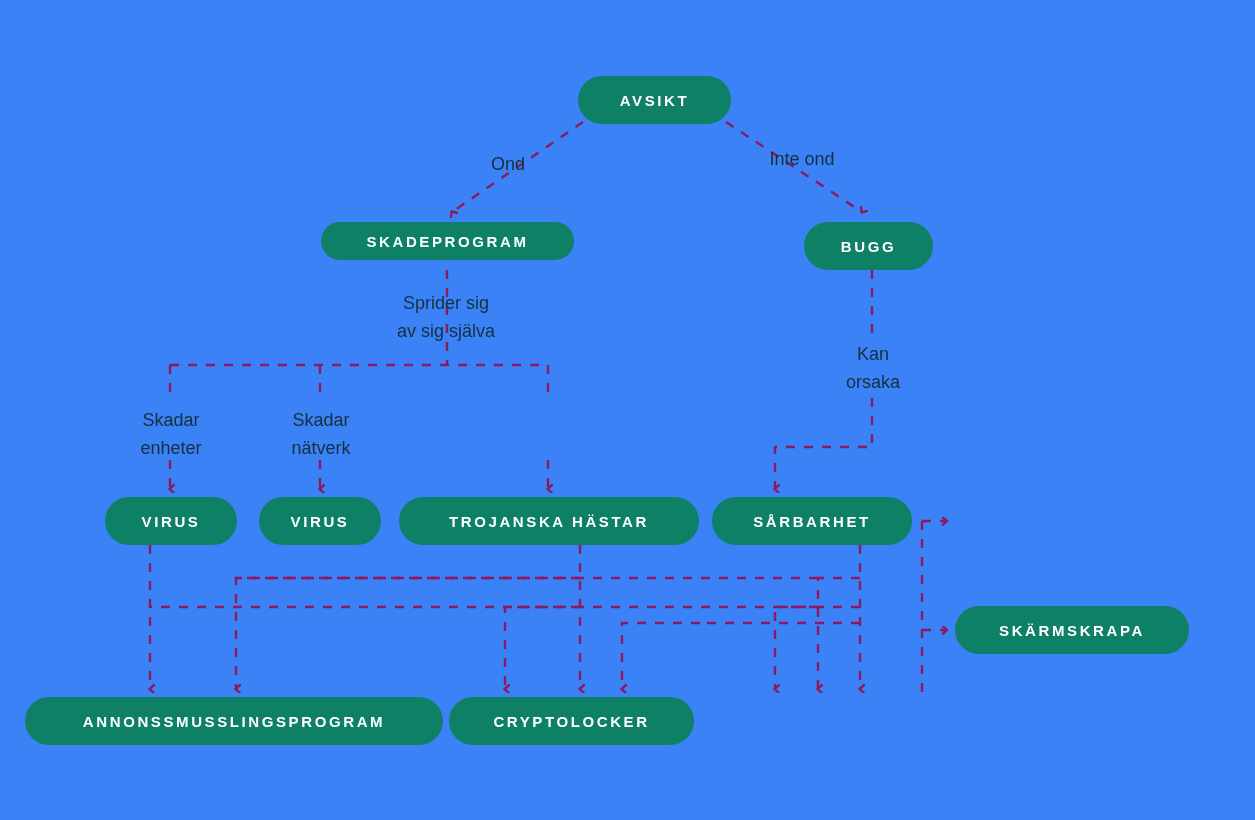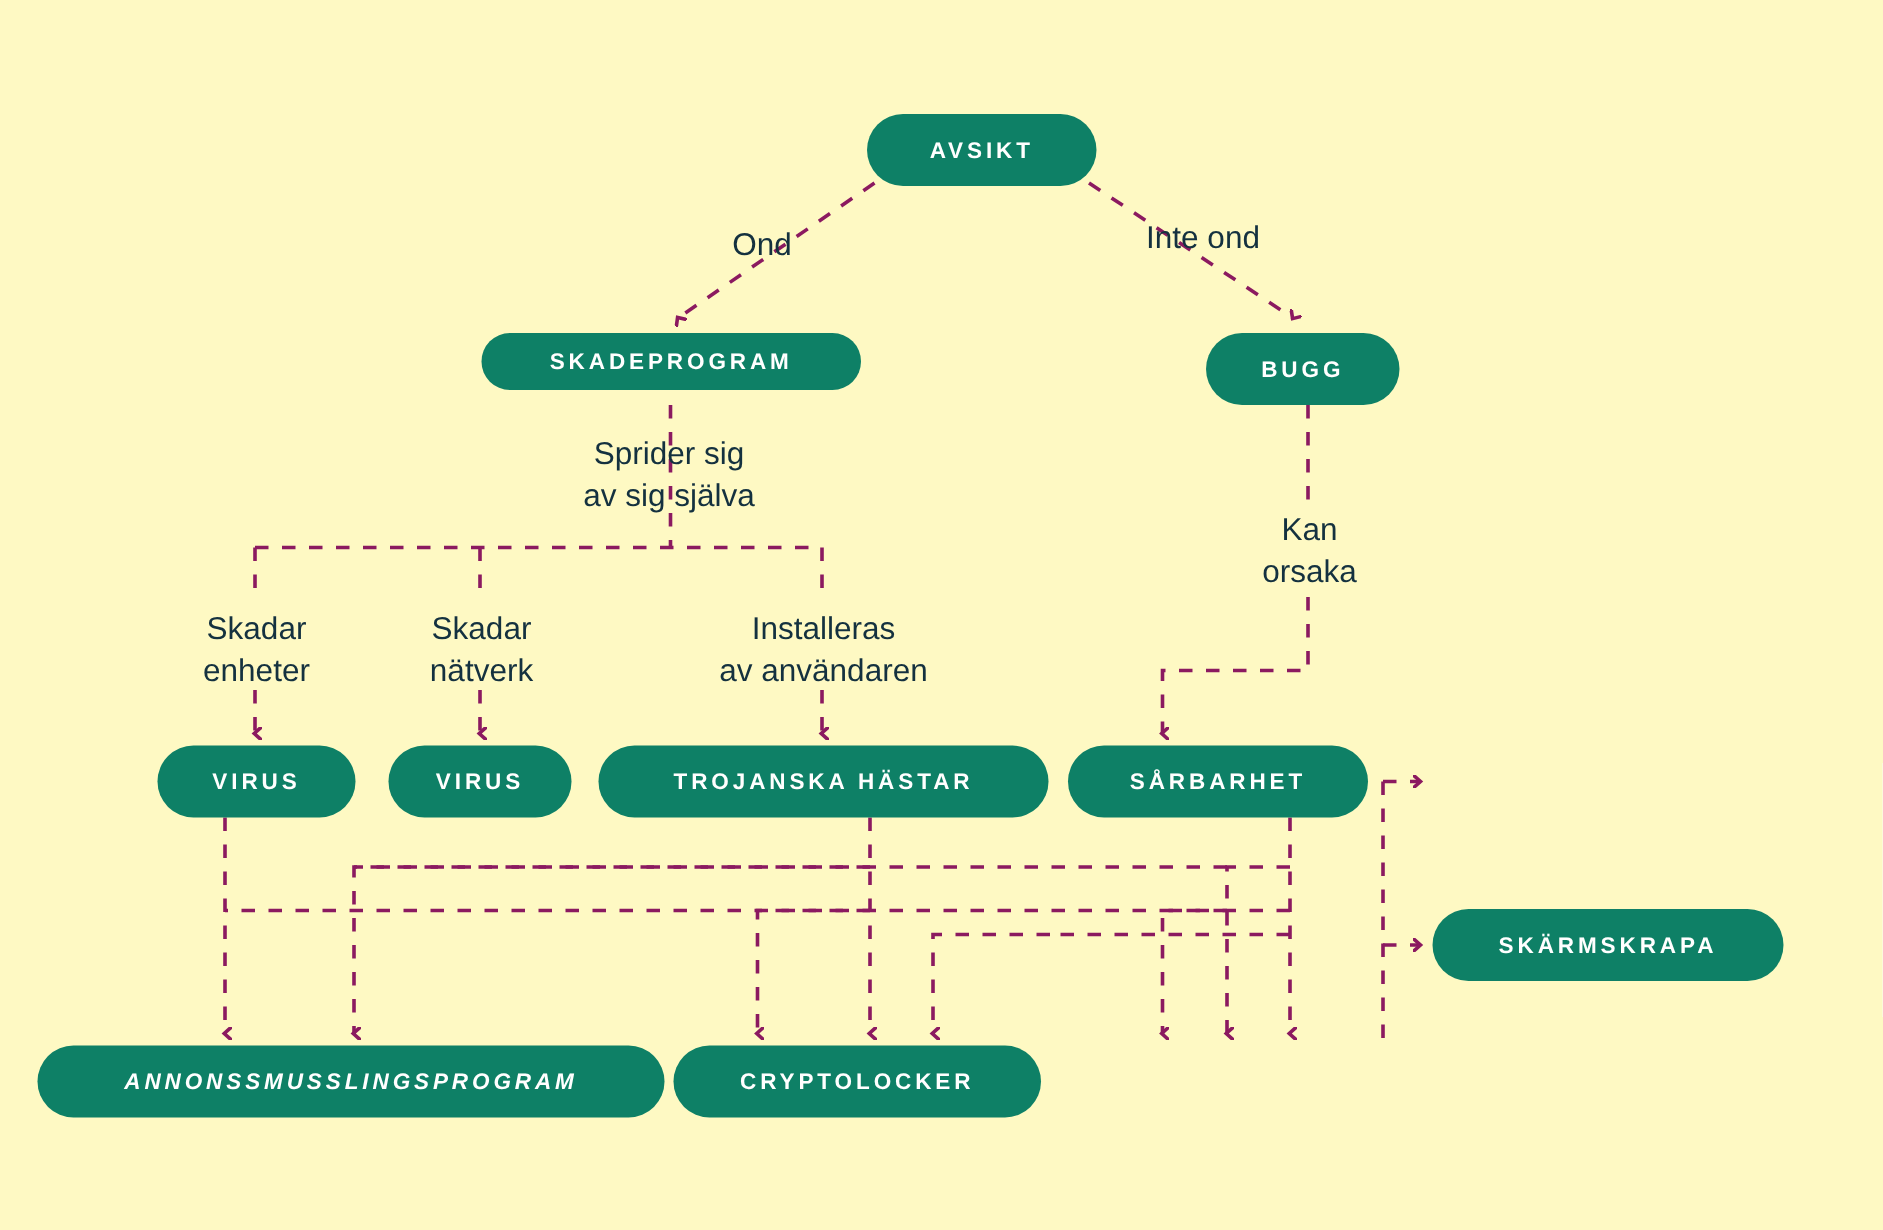--- a/index.html
+++ b/index.html
@@ -7,21 +7,21 @@
     padding: 0;
     background: #faf8f2;
   }
   body {
     font-family: "Liberation Sans", sans-serif;
   }
   #stage {
     position: relative;
     width: 1255px;
     height: 820px;
-    background: #fef9c3;
+    background: #3b82f6;
     overflow: hidden;
   }
   svg.edges {
     position: absolute;
     left: 0;
     top: 0;
     width: 1255px;
     height: 820px;
   }
   .node {
@@ -36,21 +36,21 @@
     font-size: 15px;
     font-weight: 700;
     letter-spacing: 2.6px;
     text-align: center;
     white-space: nowrap;
     user-select: none;
   }
   .edge-label {
     position: absolute;
     color: #14313f;
-    font-size: 21px;
+    font-size: 18px;
     font-weight: 400;
     line-height: 28px;
     text-align: center;
     white-space: pre-line;
     user-select: none;
   }
 </style>
 </head>
 <body>
 
@@ -126,37 +126,35 @@
 
   <div class="node" style="left:259px;top:497px;width:122px;height:48px;">VIRUS</div>
 
   <div class="node" style="left:399px;top:497px;width:300px;height:48px;">TROJANSKA HÄSTAR</div>
 
   <div class="node" style="left:712px;top:497px;width:200px;height:48px;">SÅRBARHET</div>
 
 
   <div class="node" style="left:955px;top:606px;width:234px;height:48px;">SKÄRMSKRAPA</div>
 
-  <div class="node" style="left:25px;top:697px;width:418px;height:48px;font-style:italic;">ANNONSSMUSSLINGSPROGRAM</div>
+  <div class="node" style="left:25px;top:697px;width:418px;height:48px;">ANNONSSMUSSLINGSPROGRAM</div>
 
   <div class="node" style="left:449px;top:697px;width:245px;height:48px;">CRYPTOLOCKER</div>
 
 
   <div class="edge-label" style="left:478px;top:150px;width:60px;">Ond</div>
 
   <div class="edge-label" style="left:745px;top:145px;width:114px;">Inte ond</div>
 
   <div class="edge-label" style="left:822px;top:340px;width:102px;">Kan
 orsaka</div>
 
   <div class="edge-label" style="left:355px;top:289px;width:182px;">Sprider sig
 av sig själva</div>
 
   <div class="edge-label" style="left:110px;top:406px;width:122px;">Skadar
 enheter</div>
 
   <div class="edge-label" style="left:262px;top:406px;width:118px;">Skadar
 nätverk</div>
 
-  <div class="edge-label" style="left:455px;top:406px;width:188px;">Installeras
-av användaren</div>
 
 </div>
 
 </body></html>

